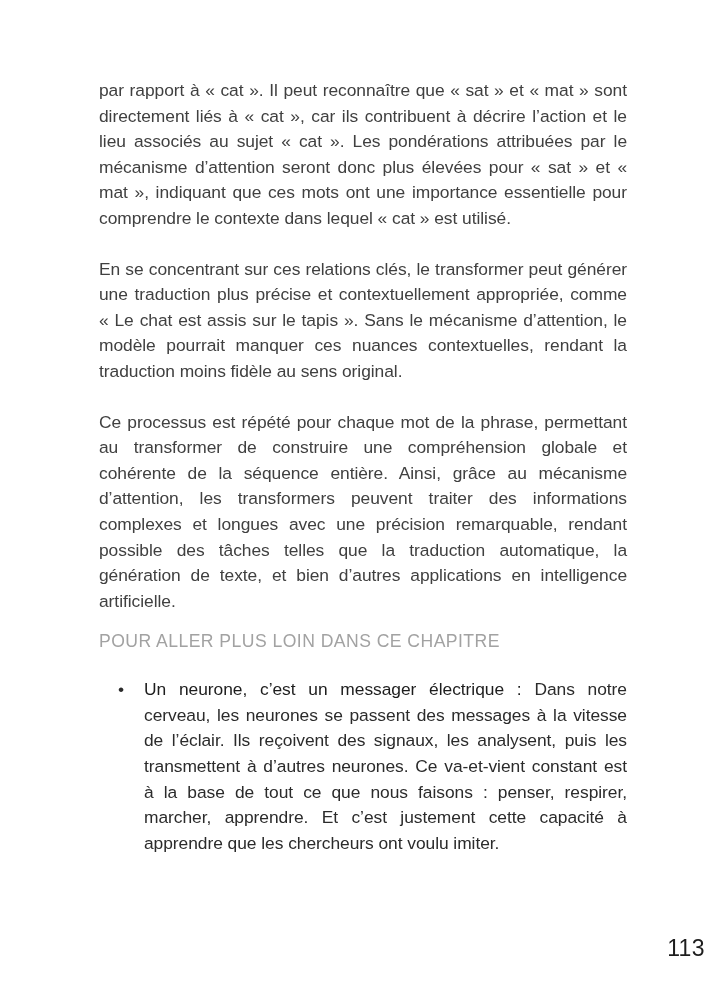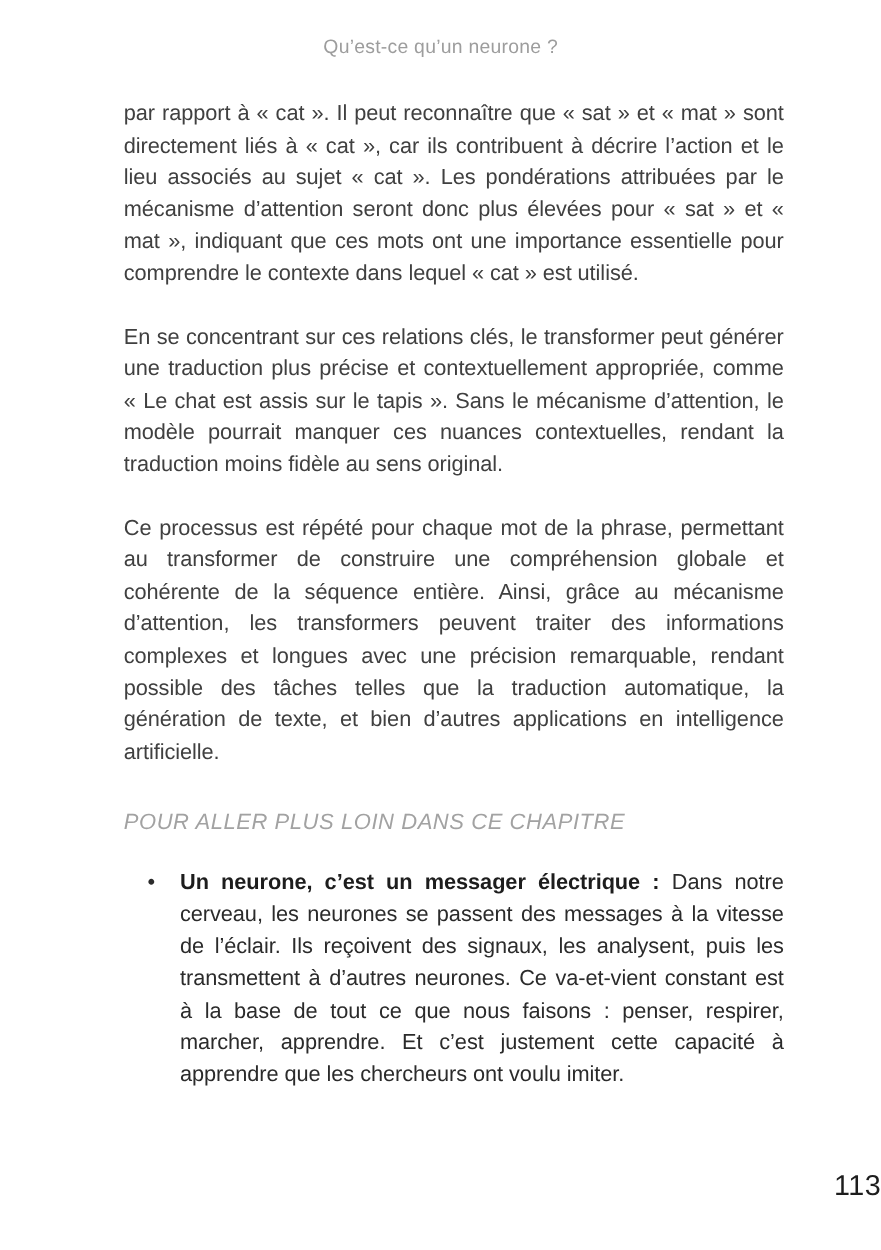--- a/index.html
+++ b/index.html
@@ -51,27 +51,26 @@
     text-align: justify;
     text-justify: inter-word;
     letter-spacing: -0.05px;
     hyphens: manual;
   }
   p.body-par:last-of-type {
     margin-bottom: 0;
   }
 
   .heading-section {
-    margin-top: 31px;
+    margin-top: 15px;
     font-size: 17.6px;
     line-height: 24px;
     color: #a2a2a2;
     font-weight: 400;
     letter-spacing: 0.45px;
-    font-style: italic;
   }
 
   .heading-sub {
     margin-top: 24px;
     font-size: 17.6px;
     line-height: 24px;
     color: #2b2b2b;
     font-weight: 400;
     letter-spacing: 0.35px;
   }
@@ -94,21 +93,21 @@
   }
   ul.key-points li .bullet-marker {
     position: absolute;
     left: 19px;
     top: 0;
     font-size: 17.4px;
     line-height: 25.6px;
     color: #2b2b2b;
   }
   ul.key-points li .lead {
-    font-weight: 700;
+    font-weight: 400;
     color: #1d1d1d;
   }
 
   
   .folio {
     position: absolute;
     bottom: 38px;
     left: 0;
     width: 705px;
     text-align: right;
@@ -116,21 +115,20 @@
     color: #1d1d1d;
     font-weight: 400;
     letter-spacing: 0.4px;
   }
 </style>
 </head>
 <body>
 
 <div class="page">
 
-  <div class="running-head">Qu’est-ce qu’un neurone ?</div>
 
   <div class="content">
 
     <p class="body-par">par rapport à « cat ». Il peut reconnaître que « sat » et « mat » sont directement liés à « cat », car ils contribuent à décrire l’action et le lieu associés au sujet « cat ». Les pondérations attribuées par le mécanisme d’attention seront donc plus élevées pour « sat » et « mat », indiquant que ces mots ont une importance essentielle pour comprendre le contexte dans lequel « cat » est utilisé.</p>
 
     <p class="body-par">En se concentrant sur ces relations clés, le transformer peut générer une traduction plus précise et contextuellement appropriée, comme « Le chat est assis sur le tapis ». Sans le mécanisme d’attention, le modèle pourrait manquer ces nuances contextuelles, rendant la traduction moins fidèle au sens original.</p>
 
     <p class="body-par">Ce processus est répété pour chaque mot de la phrase, permettant au transformer de construire une compréhension globale et cohérente de la séquence entière. Ainsi, grâce au mécanisme d’attention, les transformers peuvent traiter des informations complexes et longues avec une précision remarquable, rendant possible des tâches telles que la traduction automatique, la génération de texte, et bien d’autres applications en intelligence artificielle.</p>
 
     <div class="heading-section">POUR ALLER PLUS LOIN DANS CE CHAPITRE</div>

